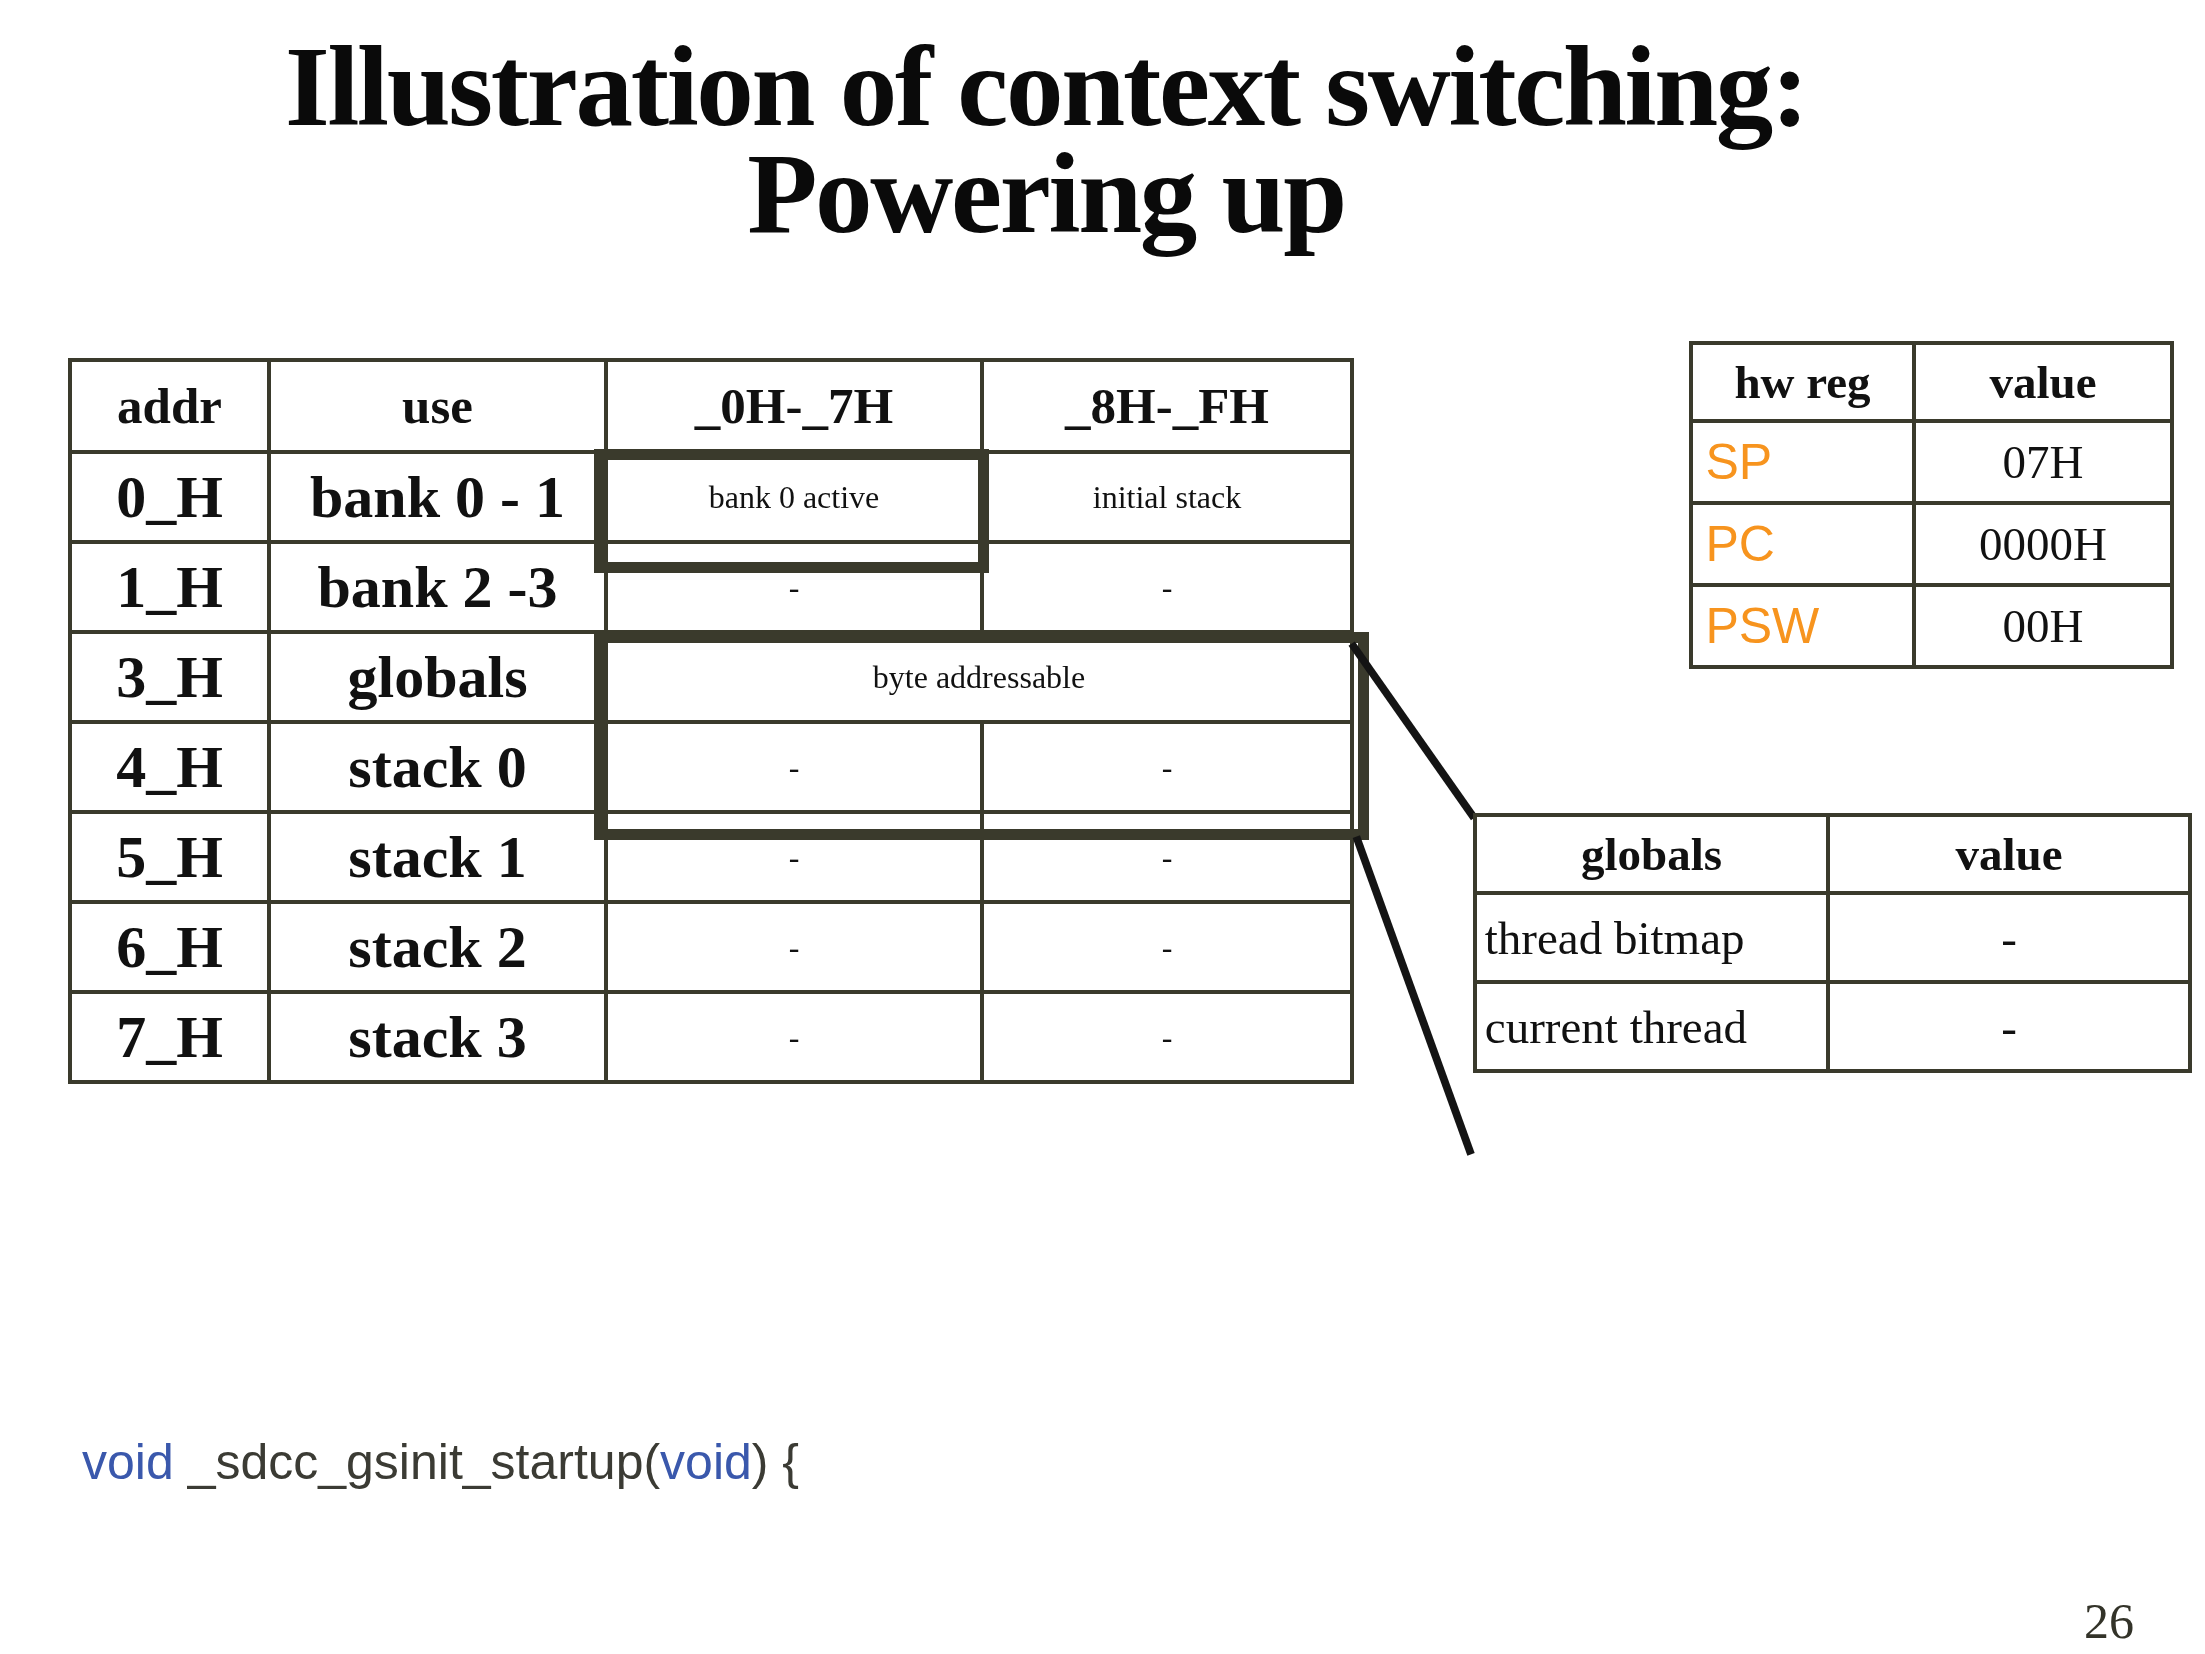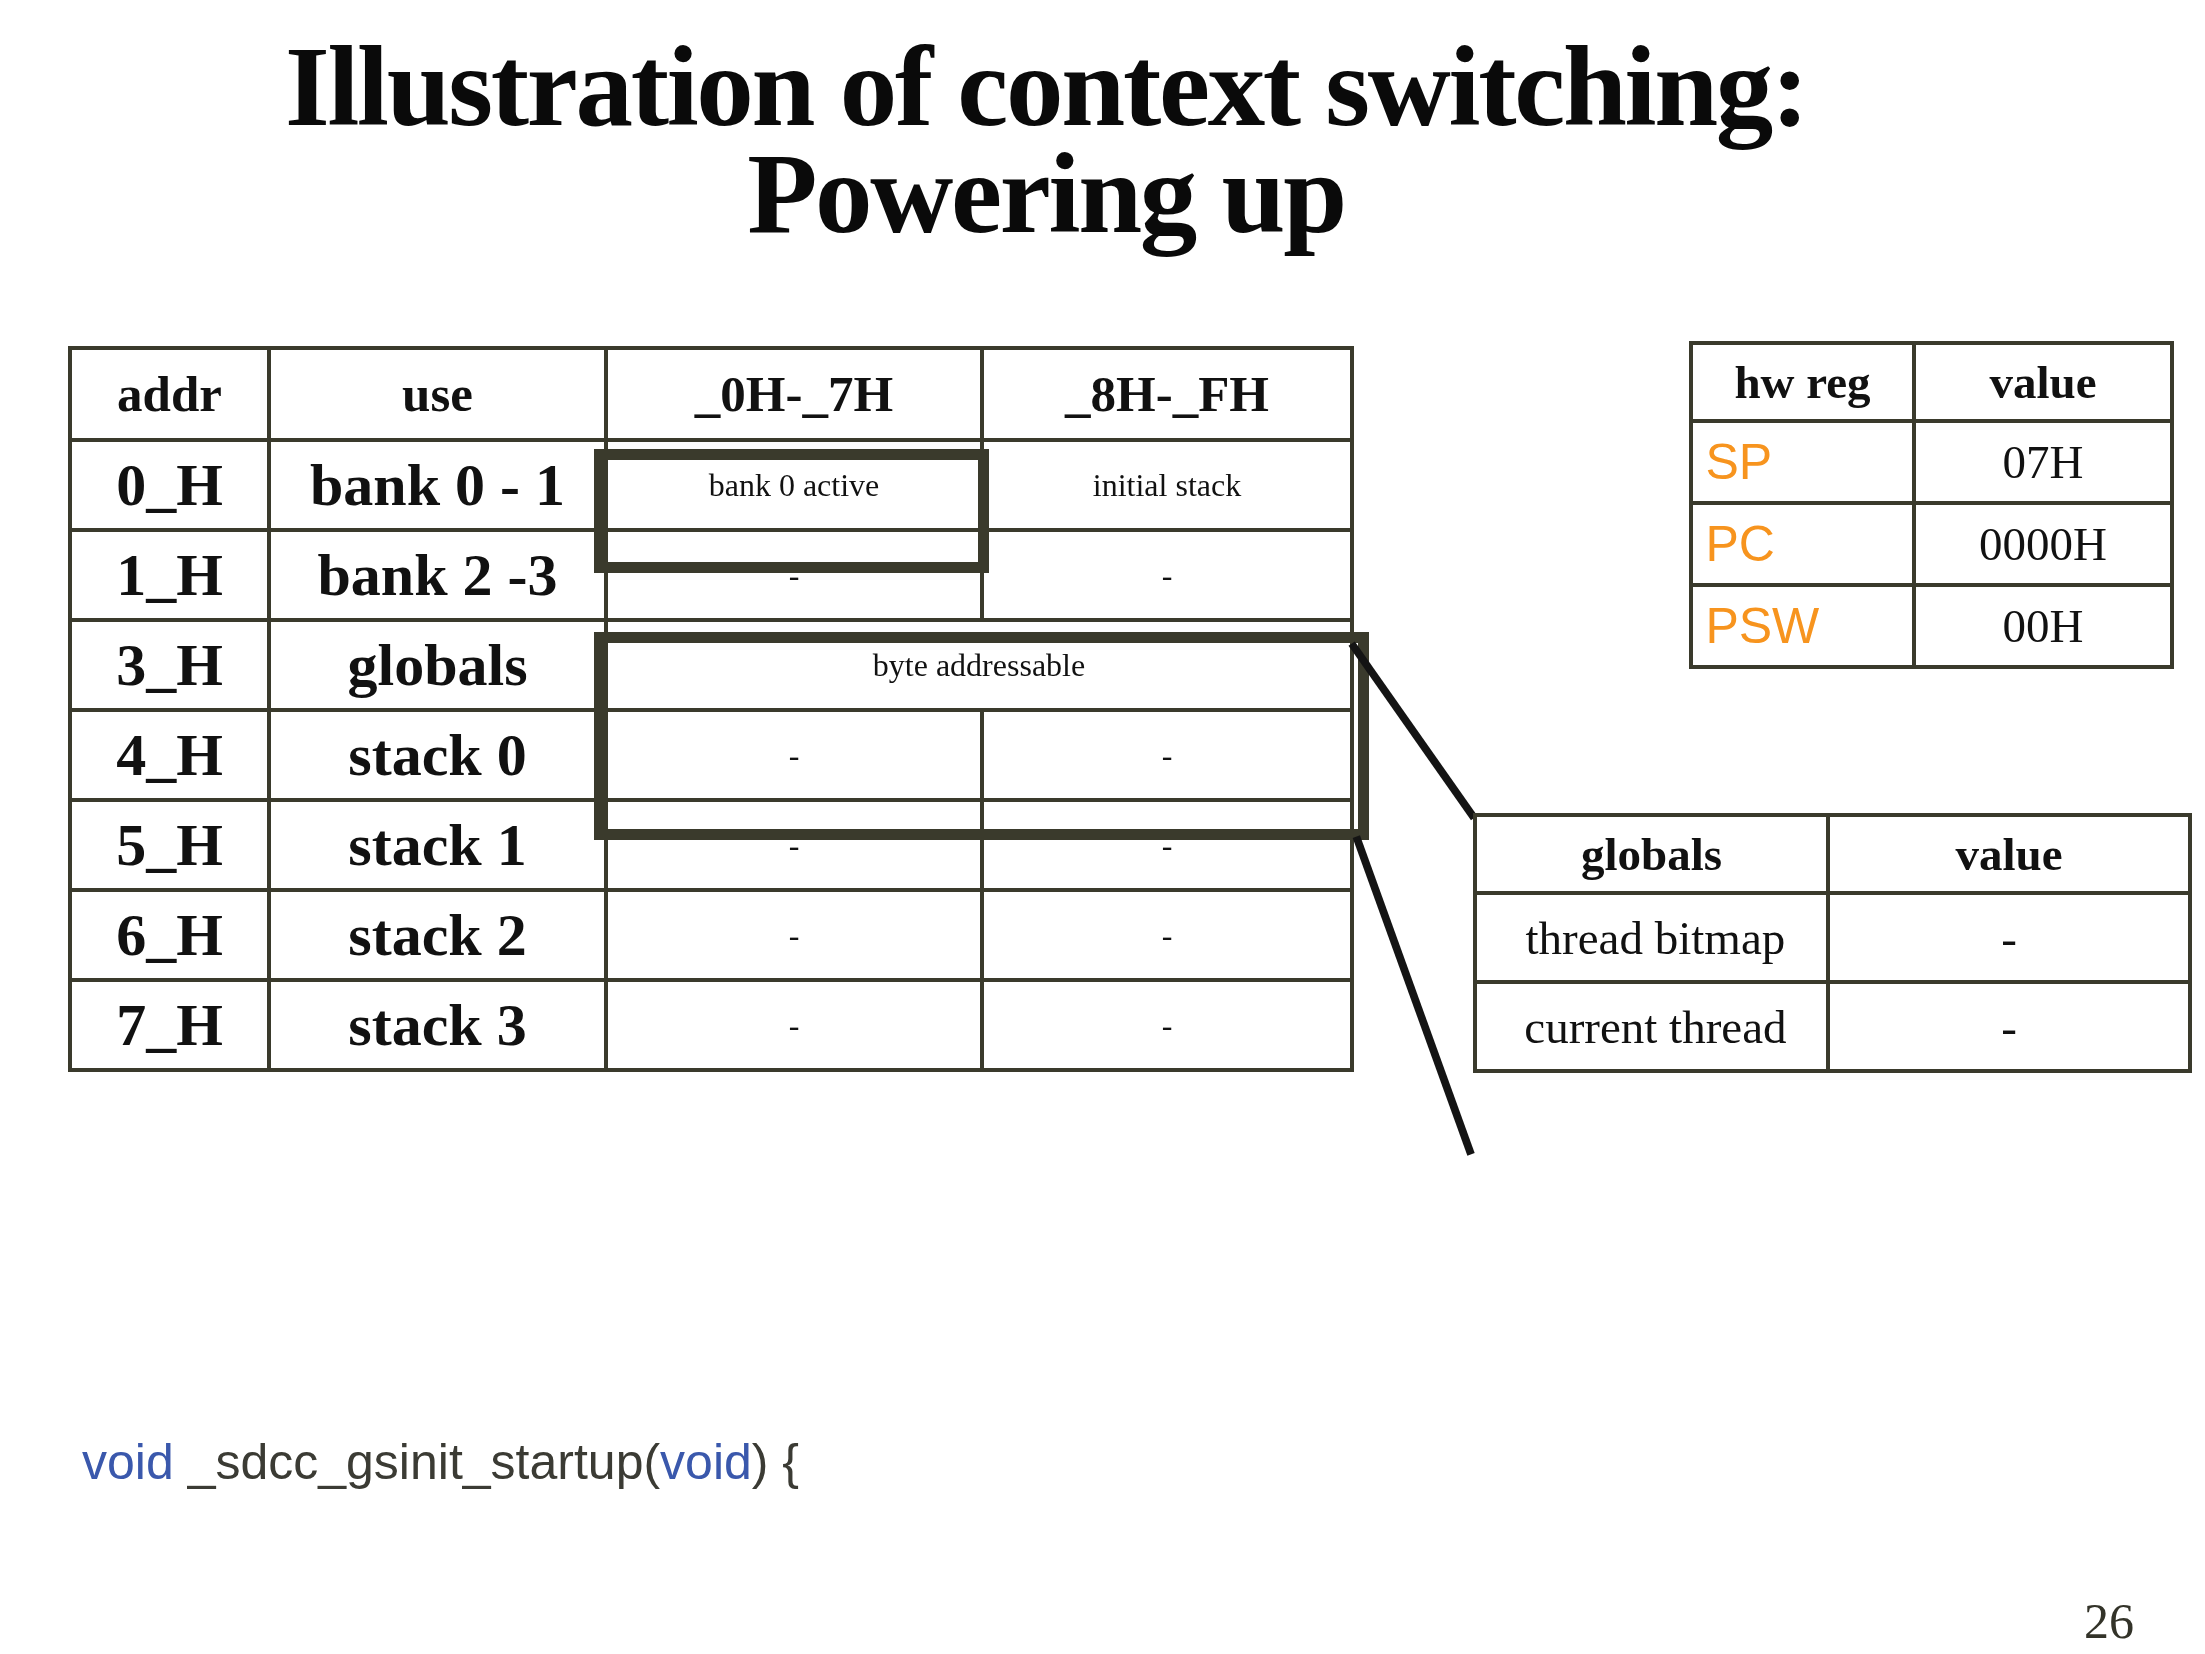--- a/index.html
+++ b/index.html
@@ -22,41 +22,41 @@
     line-height:0.93;
     letter-spacing:-2.3px;
     color:#0a0a0a;
   }
 
   
   table{border-collapse:collapse;table-layout:fixed;background:#ffffff;}
   th,td{border:4.7px solid #3a3a2c;text-align:center;vertical-align:middle;padding:0;overflow:hidden;}
 
   
-  .mem{position:absolute;left:68px;top:317px;width:1282px;}
+  .mem{position:absolute;left:68px;top:329px;width:1282px;}
   .mem th{height:88px;font-size:51px;font-weight:bold;}
   .mem td{height:86px;font-size:32px;font-weight:normal;}
   .mem td.b{font-weight:bold;font-size:60px;}
 
   
   .hwreg{position:absolute;left:1689px;top:312px;width:481px;}
   .hwreg th{height:74px;font-size:47px;font-weight:bold;}
   .hwreg td{height:78px;font-size:47px;}
   .hwreg td.reg{
     font-family:"Liberation Sans", sans-serif;
     color:#f7941e;
     text-align:left;padding-left:12.4px;
     font-size:50px;font-weight:normal;
   }
 
   
   .glob{position:absolute;left:1473px;top:784px;width:715px;}
   .glob th{height:74px;font-size:47px;font-weight:bold;}
   .glob td{height:85px;font-size:47px;}
-  .glob td.gname{text-align:center;padding-left:7.8px;}
+  .glob td.gname{text-align:left;padding-left:7.8px;}
 
   
   .hl{
     position:absolute;
     border:11px solid #3a3a2c;
     box-sizing:border-box;
     background:transparent;
     pointer-events:none;
   }
   #hl-bank0{left:594px;top:420px;width:395px;height:124px;}

